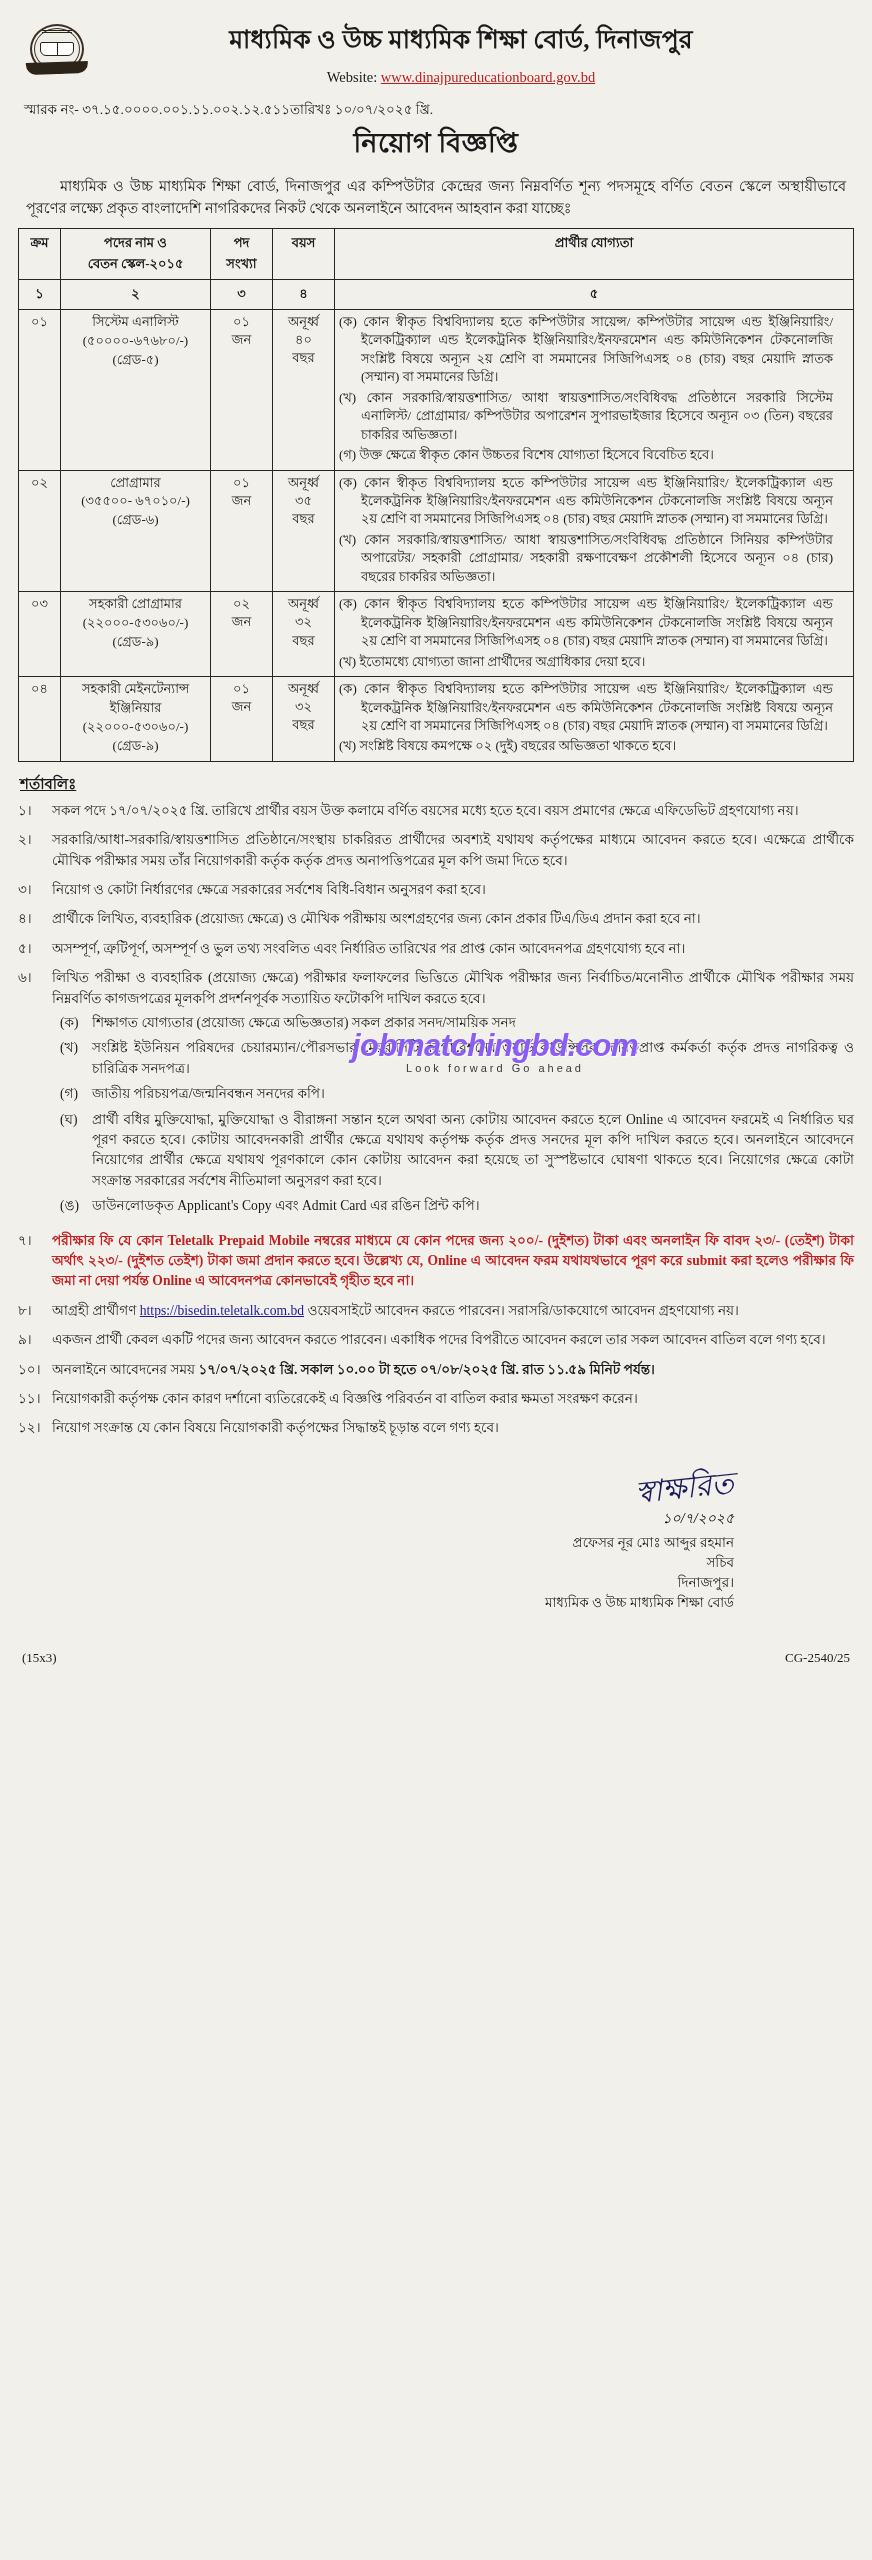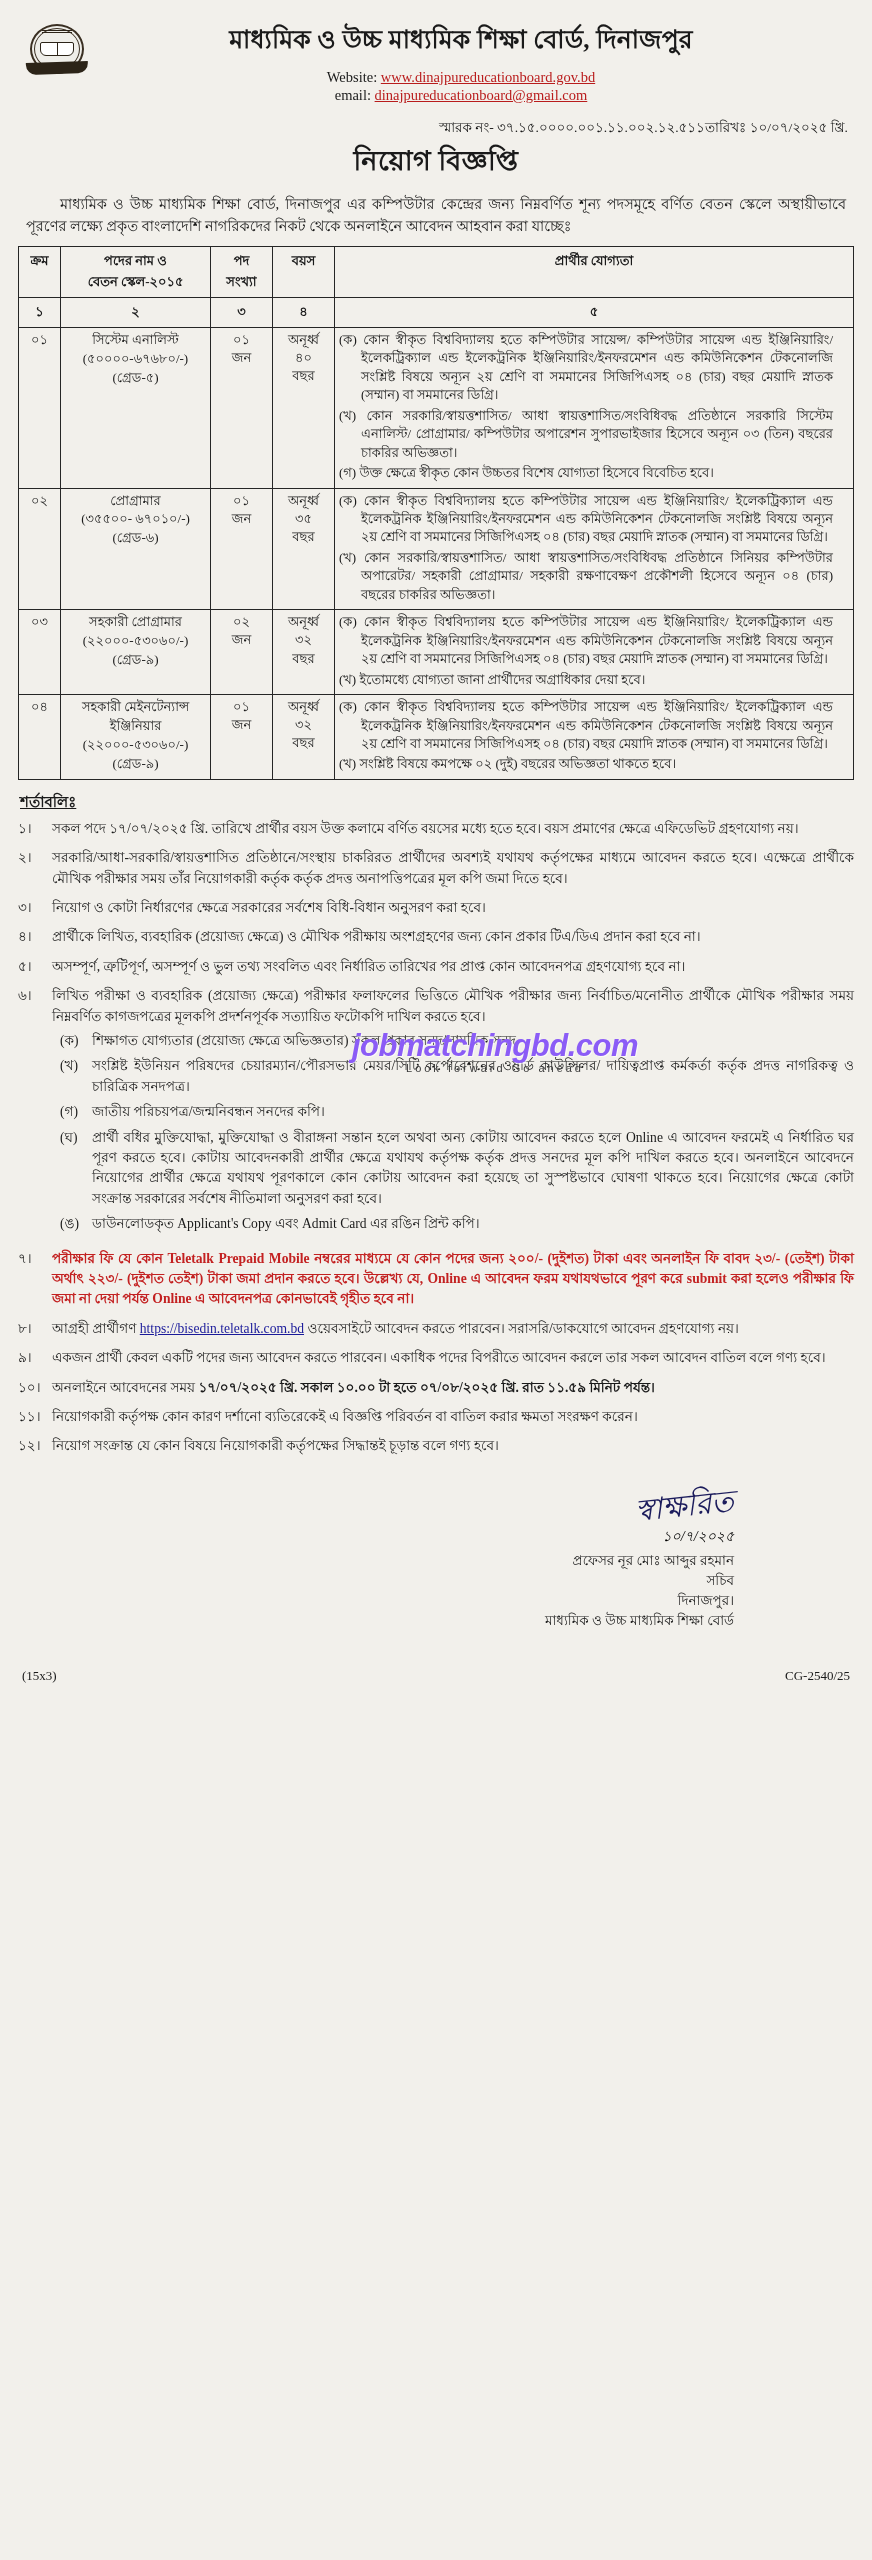--- a/index.html
+++ b/index.html
@@ -73,21 +73,21 @@
     font-weight: bold;
     letter-spacing: .2px;
     margin: 2px 0 6px 0;
   }
   .web-line, .mail-line { font-size: 14.5px; margin: 1px 0; }
   .web-line a, .mail-line a {
     color: #b91c1c; text-decoration: underline;
   }
   .memo-row {
     display: flex;
-    justify-content: flex-end;
+    justify-content: flex-start;
     align-items: flex-end;
     font-size: 13.5px;
     margin-top: 12px;
     padding: 0 6px;
   }
   .title-main {
     text-align: center;
     font-size: 27px;
     font-weight: bold;
     margin: 0 0 8px 0;
@@ -224,24 +224,20 @@
       <div class="ring2"></div>
       <div class="rays"></div>
       <div class="book"></div>
       <div class="ribbon"></div>
     </div>
     <div class="head-text">
       <div class="board-name">মাধ্যমিক ও উচ্চ মাধ্যমিক শিক্ষা বোর্ড, দিনাজপুর</div>
       <div class="web-line">
         <span>Website:</span>
         <a class="link" href="#">www.dinajpureducationboard.gov.bd</a>
-      </div>
-      <div class="mail-line">
-        <span>email:</span>
-        <a class="link" href="#">dinajpureducationboard@gmail.com</a>
       </div>
     </div>
   </div>
 
   <div class="memo-row">
     <div>স্মারক নং- ৩৭.১৫.০০০০.০০১.১১.০০২.১২.৫১১</div>
     <div>তারিখঃ ১০/০৭/২০২৫ খ্রি.</div>
   </div>
 
   <div class="title-main">নিয়োগ বিজ্ঞপ্তি</div>

